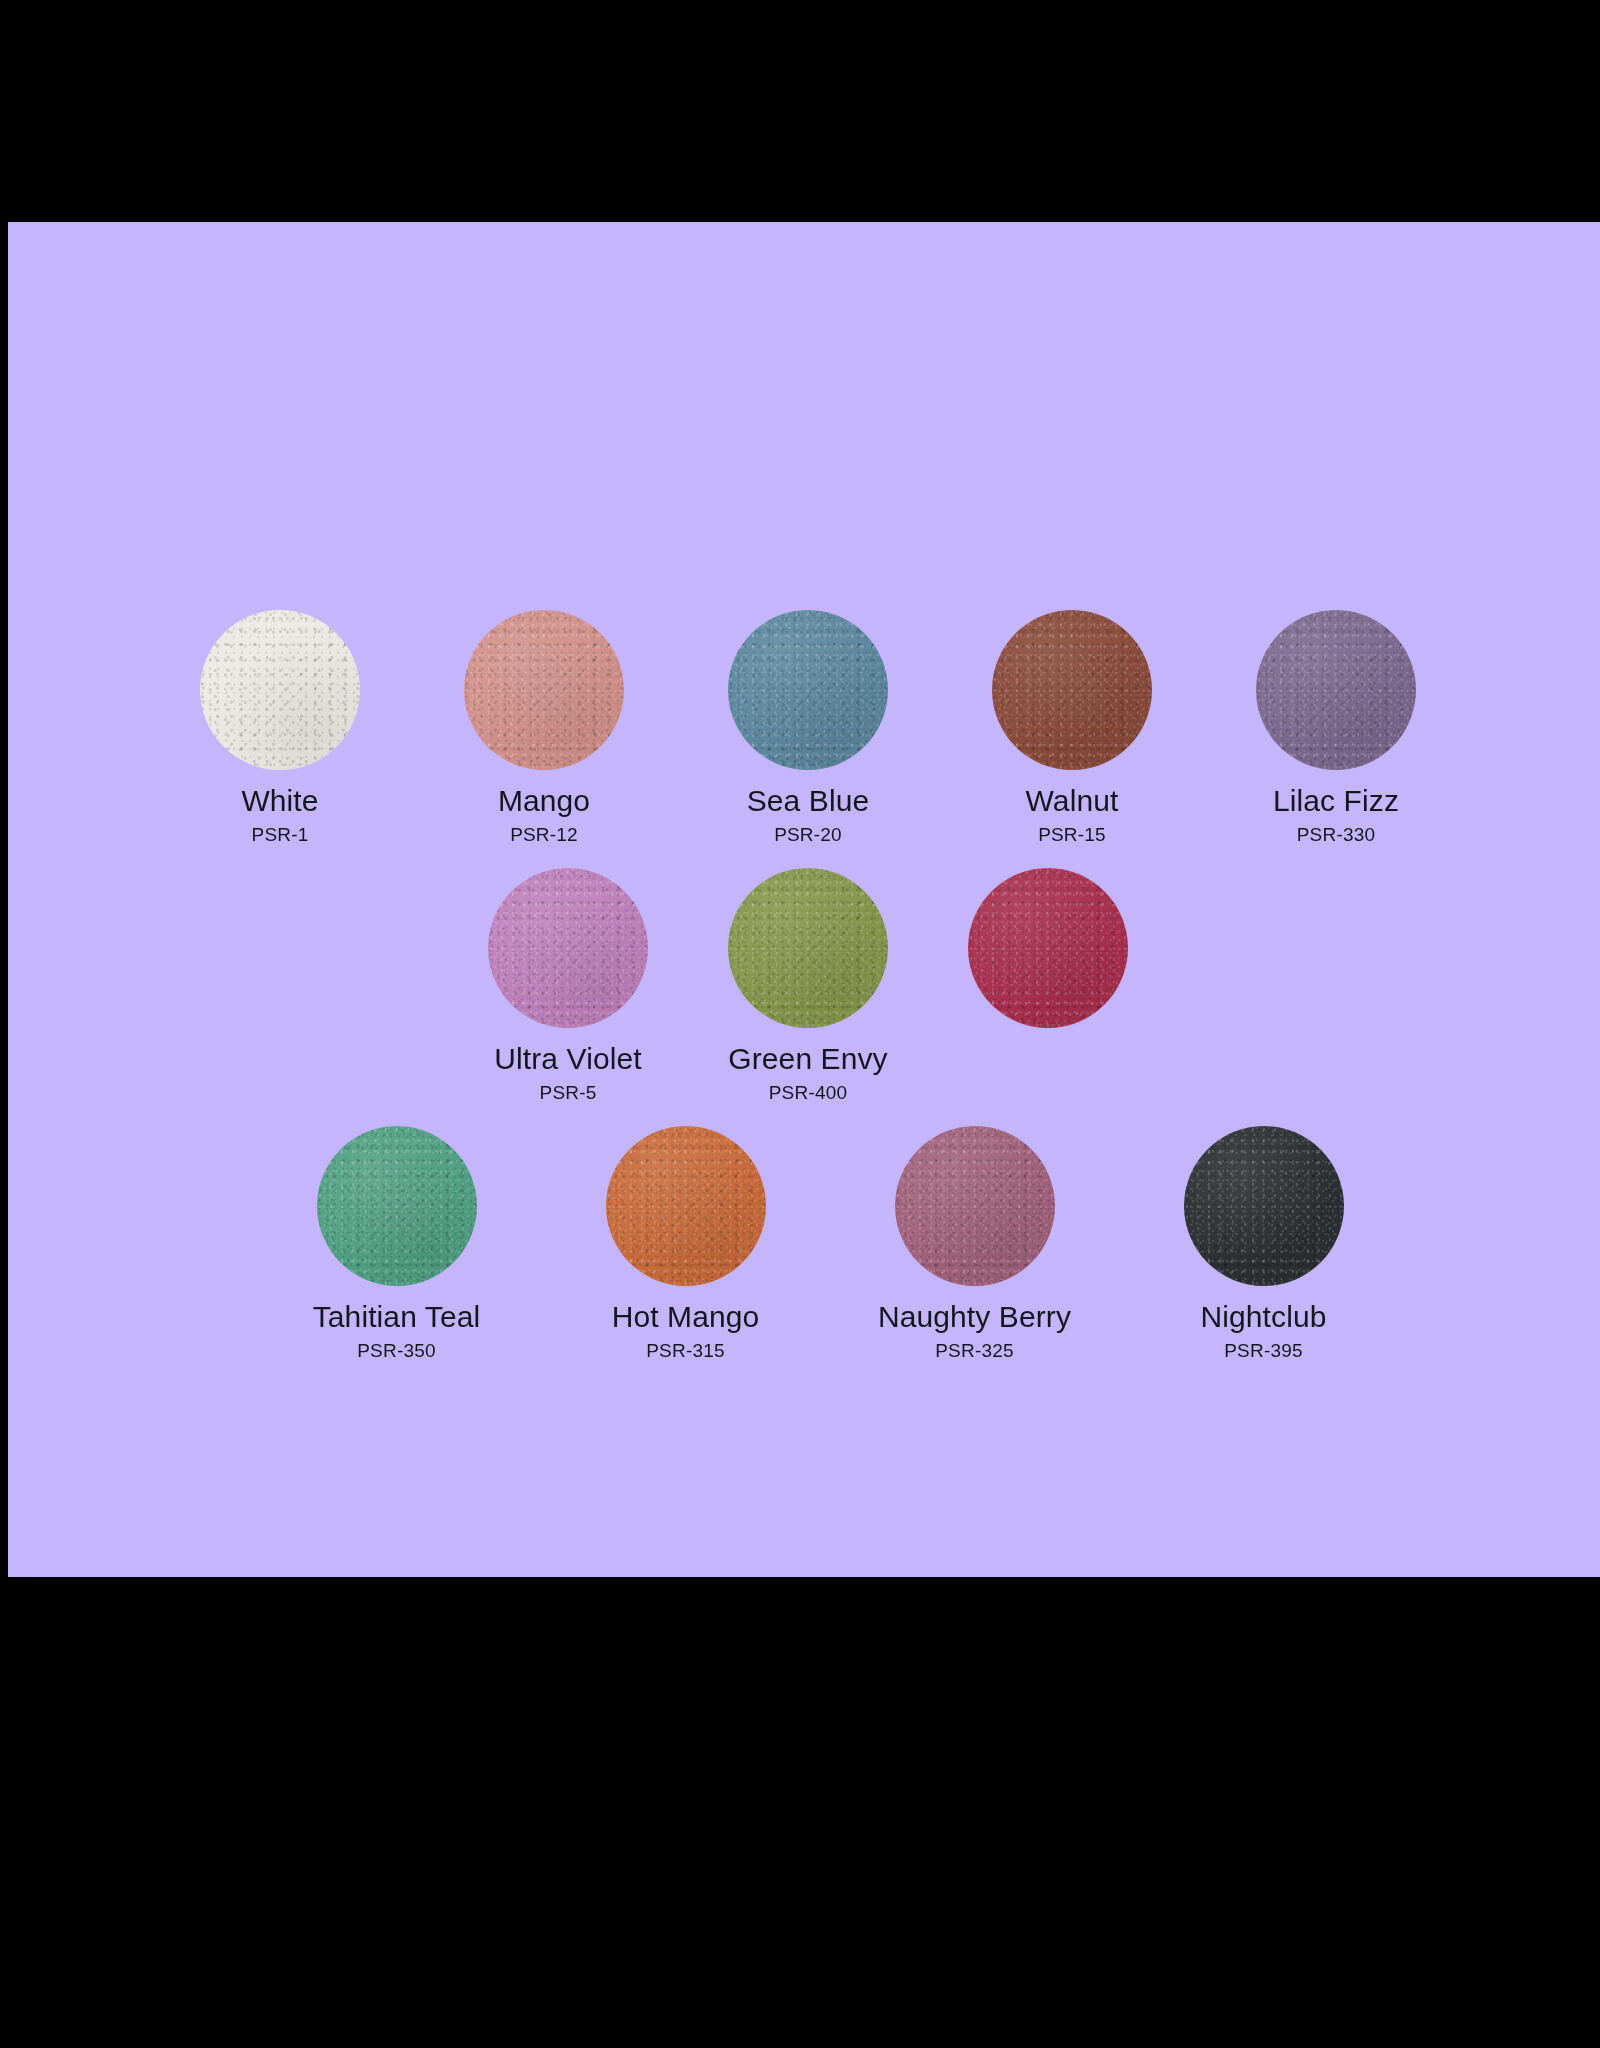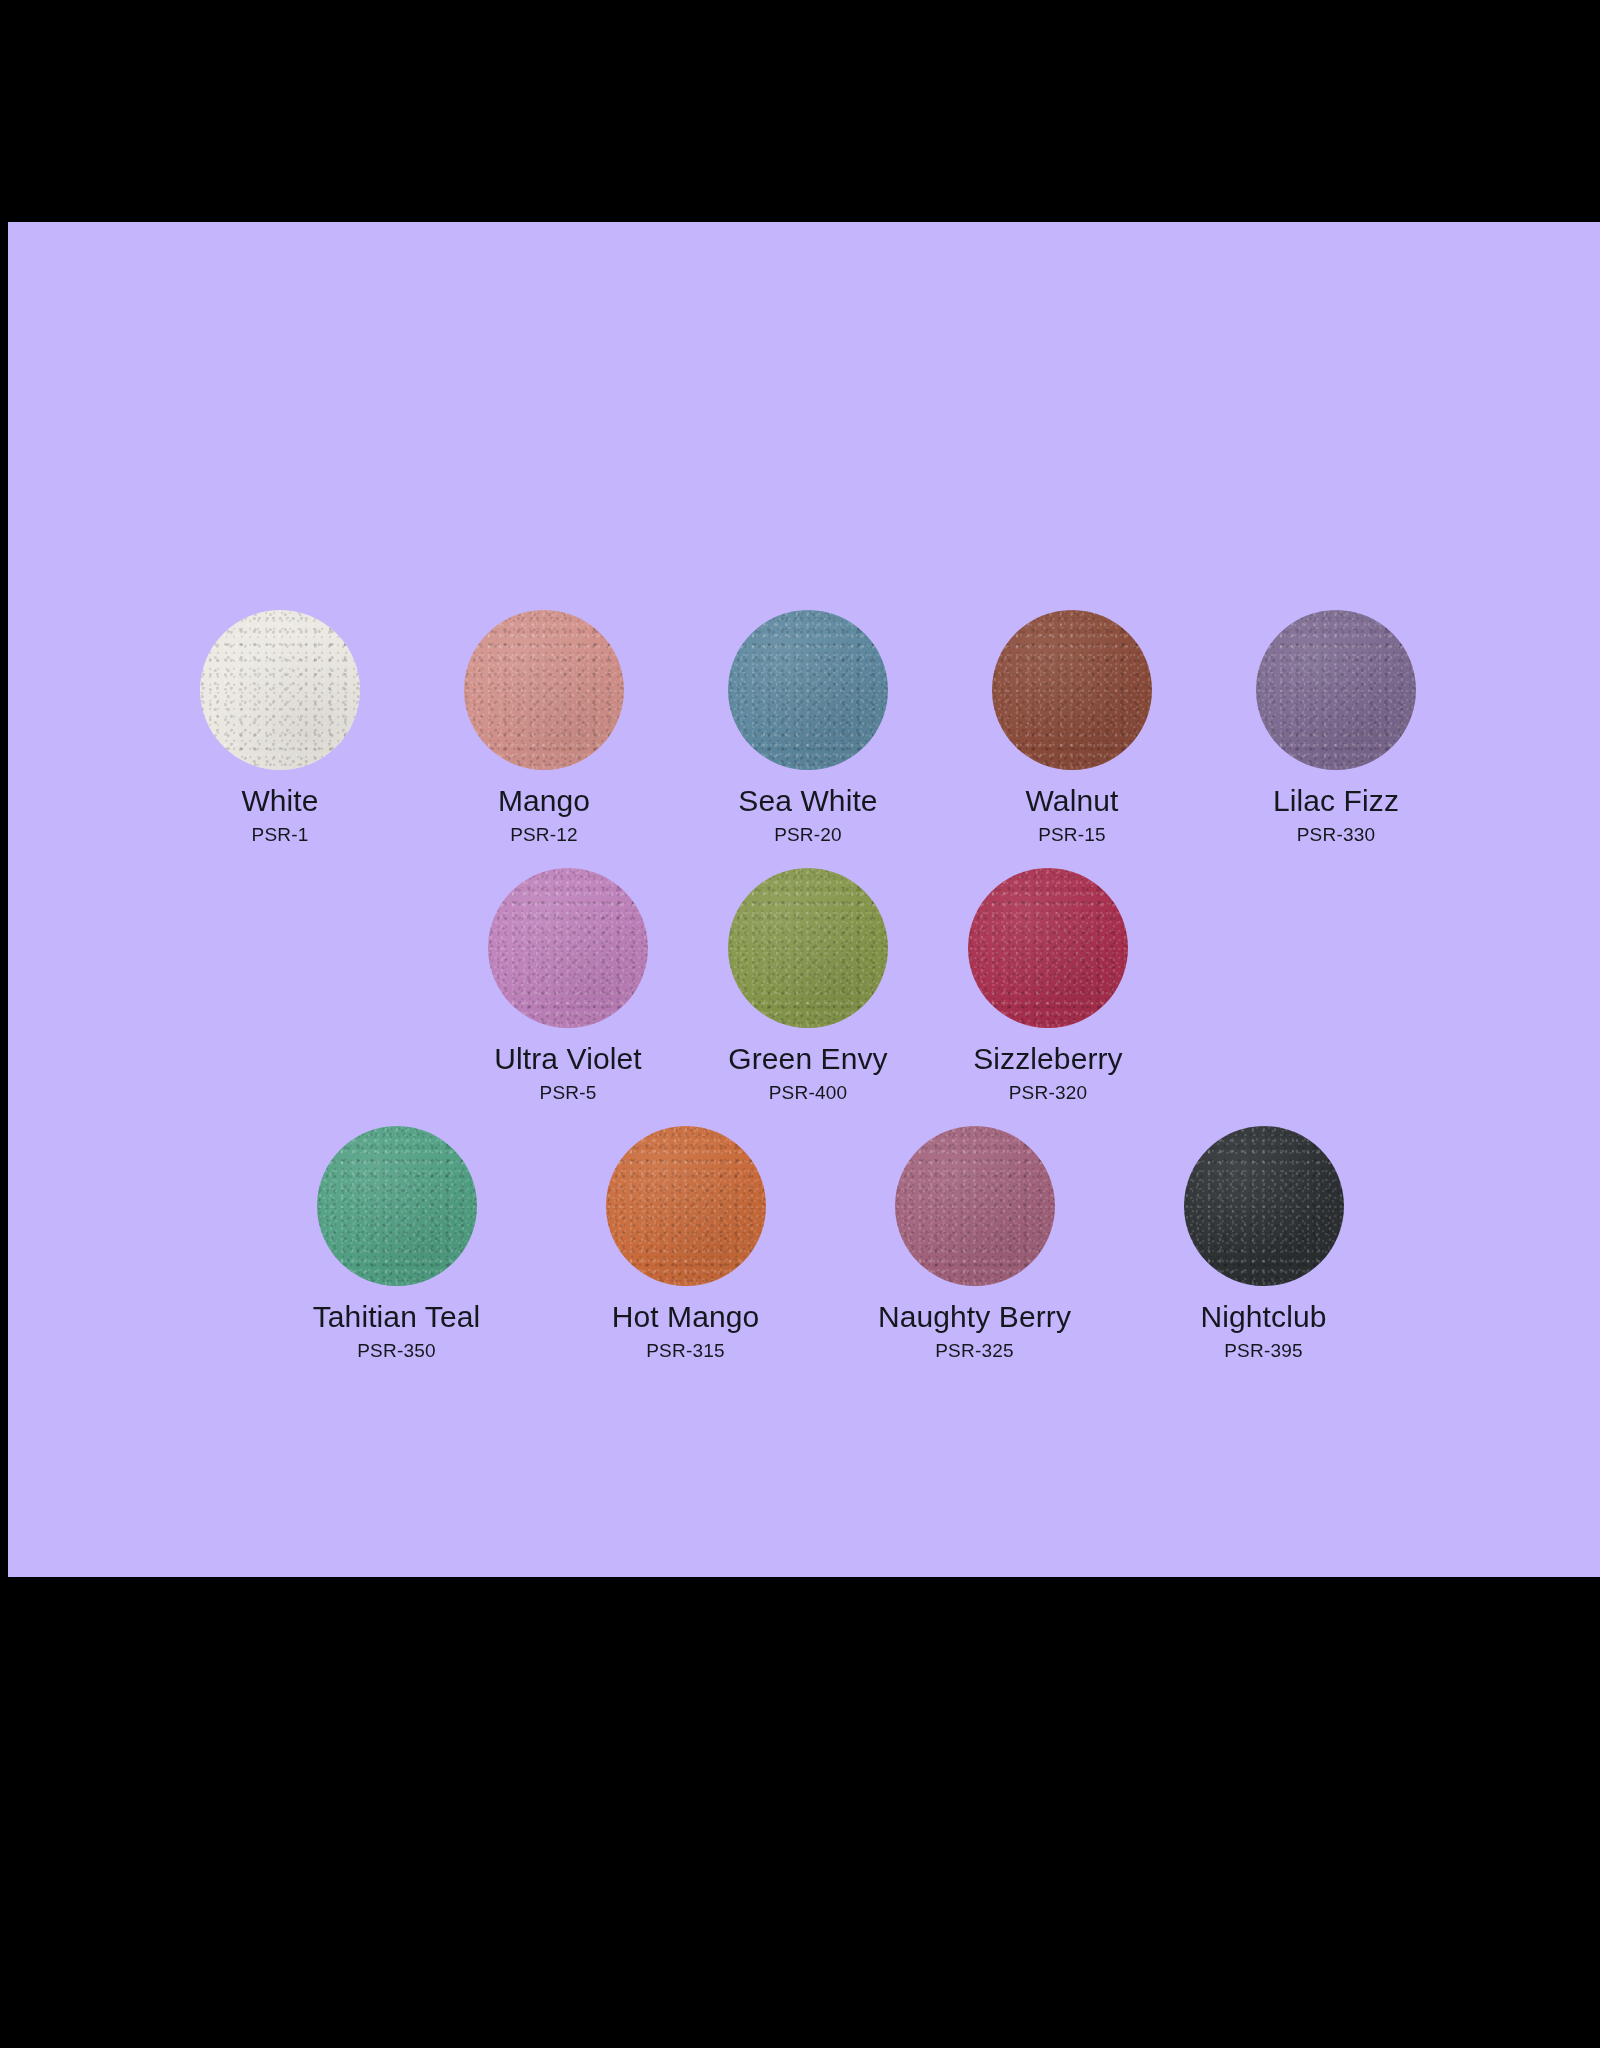--- a/index.html
+++ b/index.html
@@ -167,21 +167,21 @@
             <div class="name">Mango</div>
             <div class="code">PSR-12</div>
           </div>
         </div>
 
         <div class="swatch">
           <div class="chip-wrap">
             <div class="chip" style="background-color: rgb(93, 136, 159);"></div>
           </div>
           <div class="labels">
-            <div class="name">Sea White</div>
+            <div class="name">Sea Blue</div>
             <div class="code">PSR-20</div>
           </div>
         </div>
 
         <div class="swatch">
           <div class="chip-wrap">
             <div class="chip" style="background-color: rgb(139, 76, 59);"></div>
           </div>
           <div class="labels">
             <div class="name">Walnut</div>
@@ -220,24 +220,20 @@
           <div class="labels">
             <div class="name">Green Envy</div>
             <div class="code">PSR-400</div>
           </div>
         </div>
 
         <div class="swatch">
           <div class="chip-wrap">
             <div class="chip" style="background-color: rgb(169, 48, 79);"></div>
           </div>
-          <div class="labels">
-            <div class="name">Sizzleberry</div>
-            <div class="code">PSR-320</div>
-          </div>
         </div>
 
 
       </div>
 
       <div class="row row-3">
 
         <div class="swatch">
           <div class="chip-wrap">
             <div class="chip" style="background-color: rgb(81, 160, 132);"></div>

